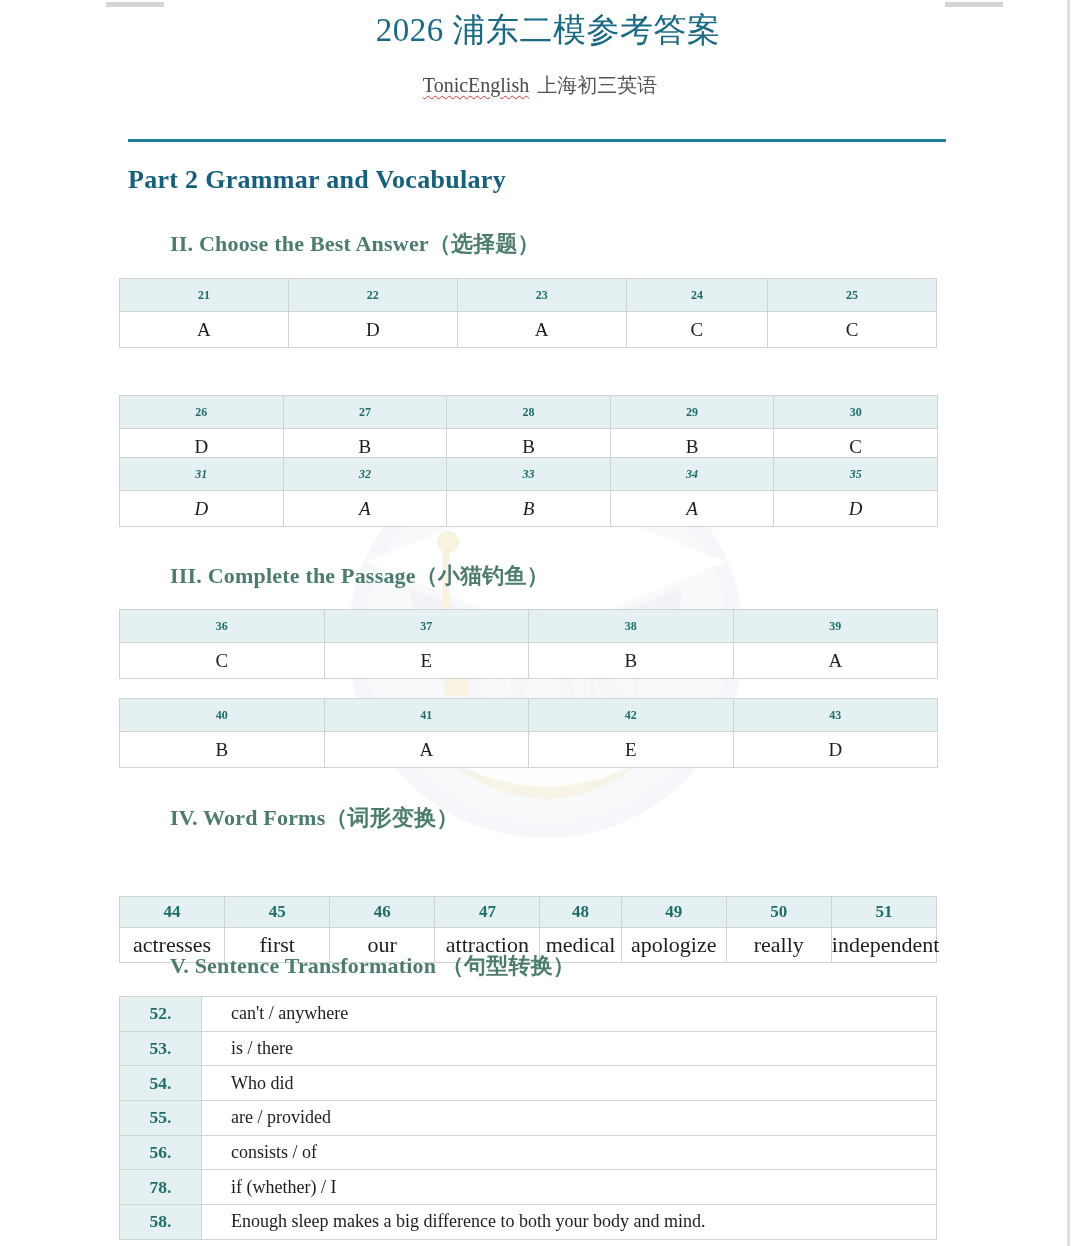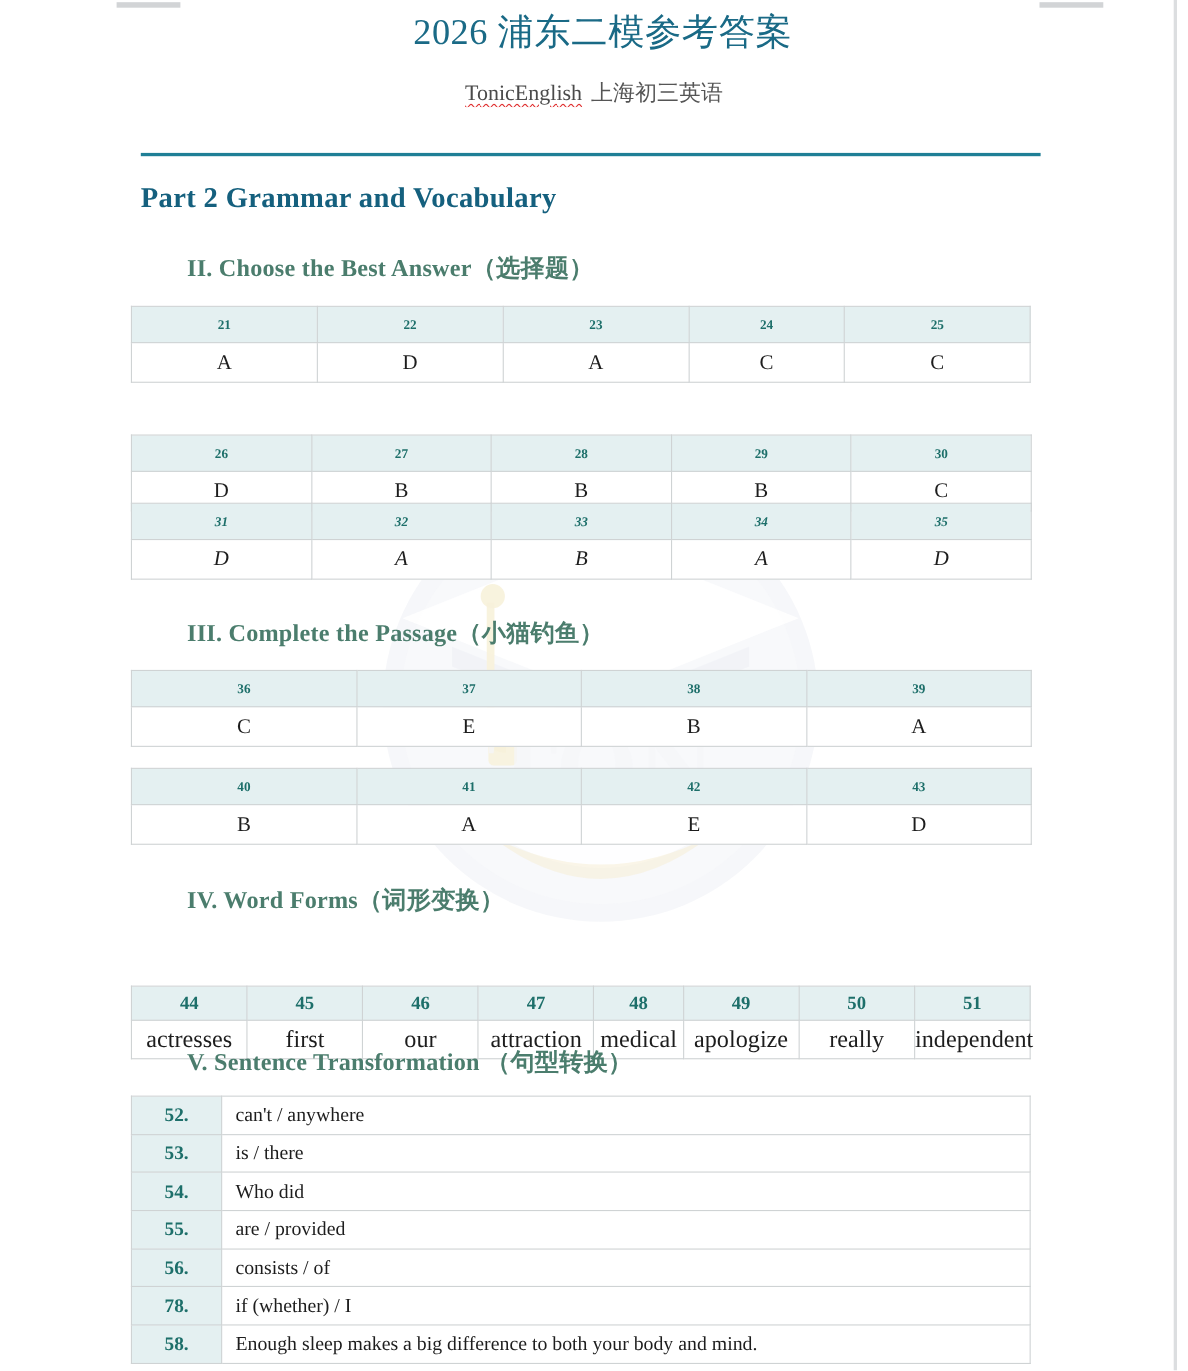--- a/index.html
+++ b/index.html
@@ -167,21 +167,21 @@
     color: #1d6f6a;
     font-weight: bold;
     font-size: 17.5px;
     text-align: center;
   }
   table.sent td.txt {
     background: #ffffff;
     color: #1d1d1d;
     font-size: 18px;
     text-align: left;
-    padding-left: 12px;
+    padding-left: 29px;
   }
 </style>
 </head>
 <body>
 
 <div id="page-root">
 
   <div class="margin-mark left"></div>
   <div class="margin-mark right"></div>
   <div class="scroll-rail"></div>

